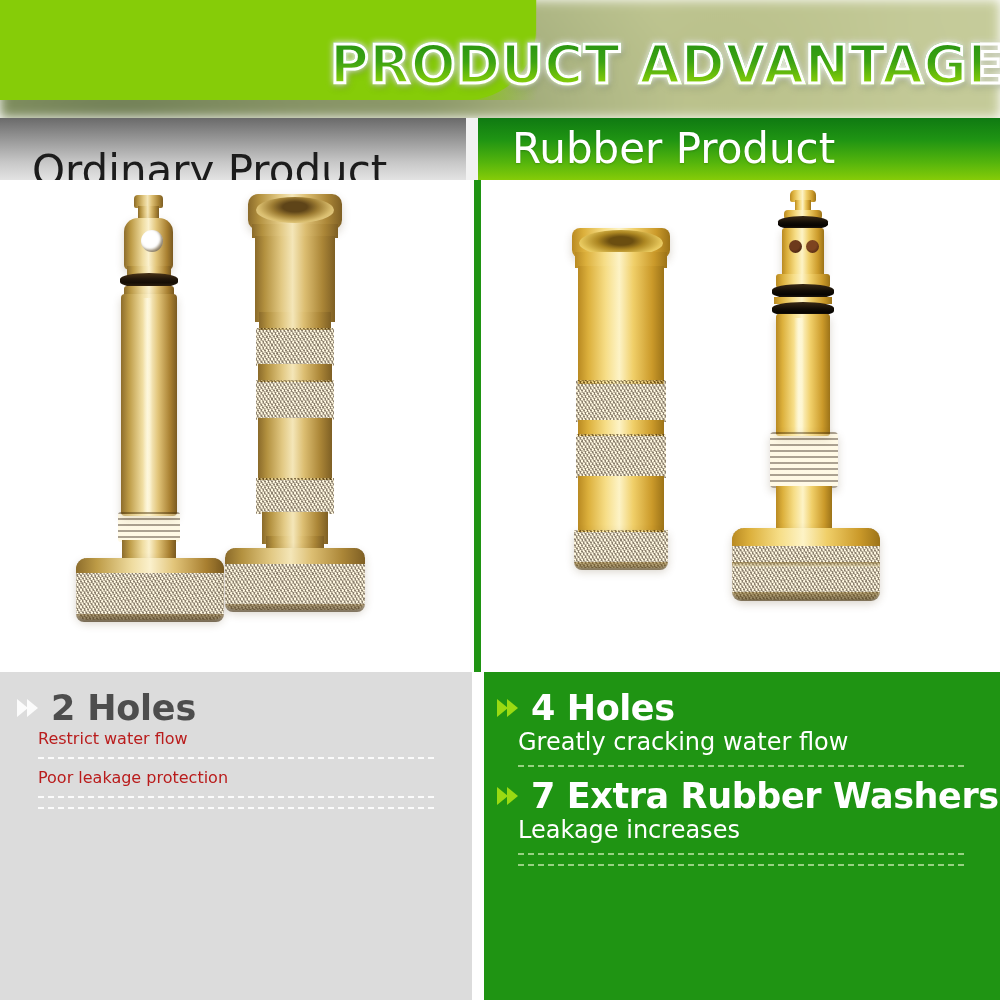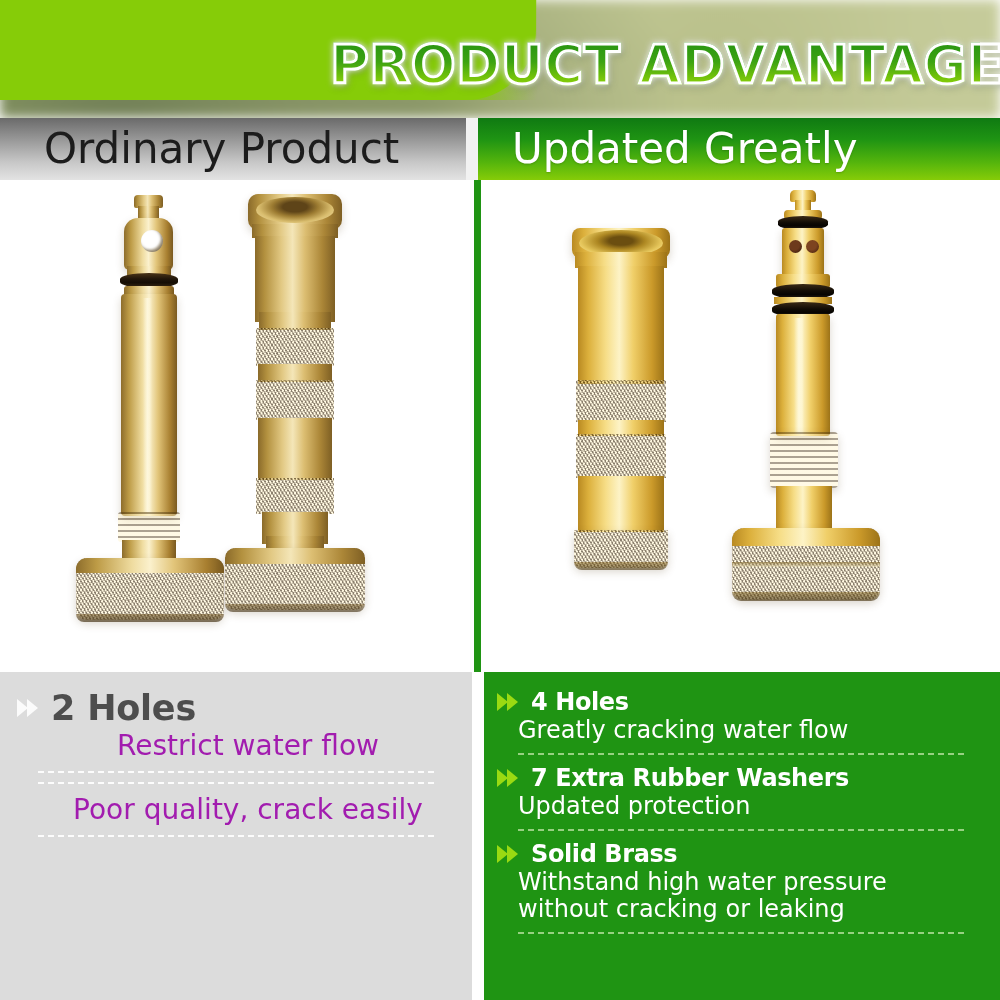--- a/index.html
+++ b/index.html
@@ -45,21 +45,21 @@
 
   
   .colhead{position:absolute;top:118px;height:62px;overflow:hidden;}
   .colhead-left{left:0;width:476px;background:linear-gradient(180deg,#6a6a6a 0%,#8f8f8f 28%,#c8c8c8 72%,#e3e3e3 100%);}
   .colhead-right{left:476px;width:524px;background:linear-gradient(180deg,#0f7a12 0%,#1f9413 35%,#55b50c 72%,#86cc08 100%);}
   .colhead span{
     position:absolute;left:34px;top:50%;transform:translateY(-52%);
     font-size:42px;font-weight:normal;white-space:nowrap;
     font-family:"DejaVu Sans","Liberation Sans",sans-serif;
   }
-  .colhead-left span{color:#1c1c1c;left:44px;}
+  .colhead-left span{color:#1c1c1c;left:32px;margin-top:22px;}
   .colhead-right span{color:#ffffff;left:36px;text-shadow:0 1px 2px rgba(0,0,0,.18);}
   .colhead-gapline{position:absolute;left:466px;top:118px;width:12px;height:62px;background:#f2f2f2;}
 
   
   .photo{position:absolute;left:0;top:180px;width:1000px;height:492px;background:#ffffff;}
   .photo-left{position:absolute;left:0;top:0;width:472px;height:492px;background:#fff;overflow:hidden;}
   .photo-right{position:absolute;left:484px;top:0;width:516px;height:492px;background:#fff;overflow:hidden;}
   .vdivider{position:absolute;left:474px;top:180px;width:7px;height:492px;background:#1f9413;}
 
   
@@ -89,42 +89,42 @@
   .list{position:absolute;top:672px;height:328px;overflow:hidden;}
   .list-left{left:0;width:472px;background:#dcdcdc;}
   .list-right{left:484px;width:516px;background:#1f9413;}
   .vdivider2{position:absolute;left:474px;top:672px;width:7px;height:328px;background:#ffffff;}
 
   .item{position:relative;padding:0 14px 0 14px;}
   .item-title{display:flex;align-items:center;white-space:nowrap;}
   .bullet{display:inline-block;margin-right:7px;flex:0 0 auto;}
   .bullet svg{display:block;}
   .t-left{font-size:35px;font-weight:bold;color:#4d4d4d;font-family:"DejaVu Sans","Liberation Sans",sans-serif;letter-spacing:-.2px;}
-  .s-left{font-size:28px;color:#a21caf;font-family:"DejaVu Sans","Liberation Sans",sans-serif;margin:1px 0 0 24px;white-space:nowrap;text-align:center;}
-  .t-right{font-size:24px;font-weight:bold;color:#ffffff;font-family:"DejaVu Sans","Liberation Sans",sans-serif;letter-spacing:-.4px;}
+  .s-left{font-size:16px;color:#b91c1c;font-family:"DejaVu Sans","Liberation Sans",sans-serif;margin:1px 0 0 24px;white-space:nowrap;}
+  .t-right{font-size:35px;font-weight:bold;color:#ffffff;font-family:"DejaVu Sans","Liberation Sans",sans-serif;letter-spacing:-.4px;}
   .s-right{font-size:24px;color:#ffffff;font-family:"DejaVu Sans","Liberation Sans",sans-serif;margin:1px 0 0 24px;line-height:1.12;}
   .dash{height:0;border-top:2px dashed #ffffff;margin:9px 24px 9px 24px;opacity:.92;}
   .dash-r{border-top-color:#bfe6a8;opacity:.75;}
 </style>
 </head>
 <body>
 
 <div class="page">
 
   <div class="header">
     <div class="header-bg"></div>
     <div class="header-green"></div>
     <div class="header-title">PRODUCT ADVANTAGES</div>
   </div>
 
   <div class="colhead colhead-left">
     <span>Ordinary Product</span>
   </div>
   <div class="colhead colhead-right">
-    <span>Updated Greatly</span>
+    <span>Rubber Product</span>
   </div>
   <div class="colhead-gapline"></div>
 
   <div class="photo">
 
     <div class="photo-left">
 
       <div>
         <div class="part brass-a" style="left:134px;top:15px;width:29px;height:13px;border-radius:4px 4px 2px 2px;"></div>
         <div class="part brass-a" style="left:138px;top:26px;width:21px;height:14px;"></div>
@@ -213,25 +213,25 @@
                 <path d="M13 3 L24 12 L13 21 Z" fill="#fbfbfb"></path>
               </svg>
           </span>
           <span class="t-left">2 Holes</span>
         </div>
         <div class="s-left">Restrict water flow</div>
       </div>
       <div class="dash"></div>
 
       <div class="item" style="padding:0;">
+        <div class="s-left">Poor leakage protection</div>
       </div>
       <div class="dash"></div>
 
       <div class="item" style="padding:0;">
-        <div class="s-left">Poor quality, crack easily</div>
       </div>
       <div class="dash"></div>
 
     </div>
   </div>
 
   <div class="list list-right">
     <div style="padding:16px 12px 0 10px;">
 
       <div class="item" style="padding:0;">
@@ -251,35 +251,23 @@
       <div class="item" style="padding:0;">
         <div class="item-title">
           <span class="bullet">
             <svg width="30" height="24" viewBox="0 0 30 24">
                 <path d="M3 3 L14 12 L3 21 Z" fill="#9ada12"></path>
                 <path d="M13 3 L24 12 L13 21 Z" fill="#9ada12"></path>
               </svg>
           </span>
           <span class="t-right">7 Extra Rubber Washers</span>
         </div>
-        <div class="s-right">Updated protection</div>
+        <div class="s-right">Leakage increases</div>
       </div>
       <div class="dash dash-r"></div>
 
-      <div class="item" style="padding:0;">
-        <div class="item-title">
-          <span class="bullet">
-            <svg width="30" height="24" viewBox="0 0 30 24">
-                <path d="M3 3 L14 12 L3 21 Z" fill="#9ada12"></path>
-                <path d="M13 3 L24 12 L13 21 Z" fill="#9ada12"></path>
-              </svg>
-          </span>
-          <span class="t-right">Solid Brass</span>
-        </div>
-        <div class="s-right" style="max-width:455px;white-space:normal;">Withstand high water pressure without cracking or leaking</div>
-      </div>
       <div class="dash dash-r"></div>
 
     </div>
   </div>
   <div class="vdivider2"></div>
 
 </div>
 
 </body></html>

